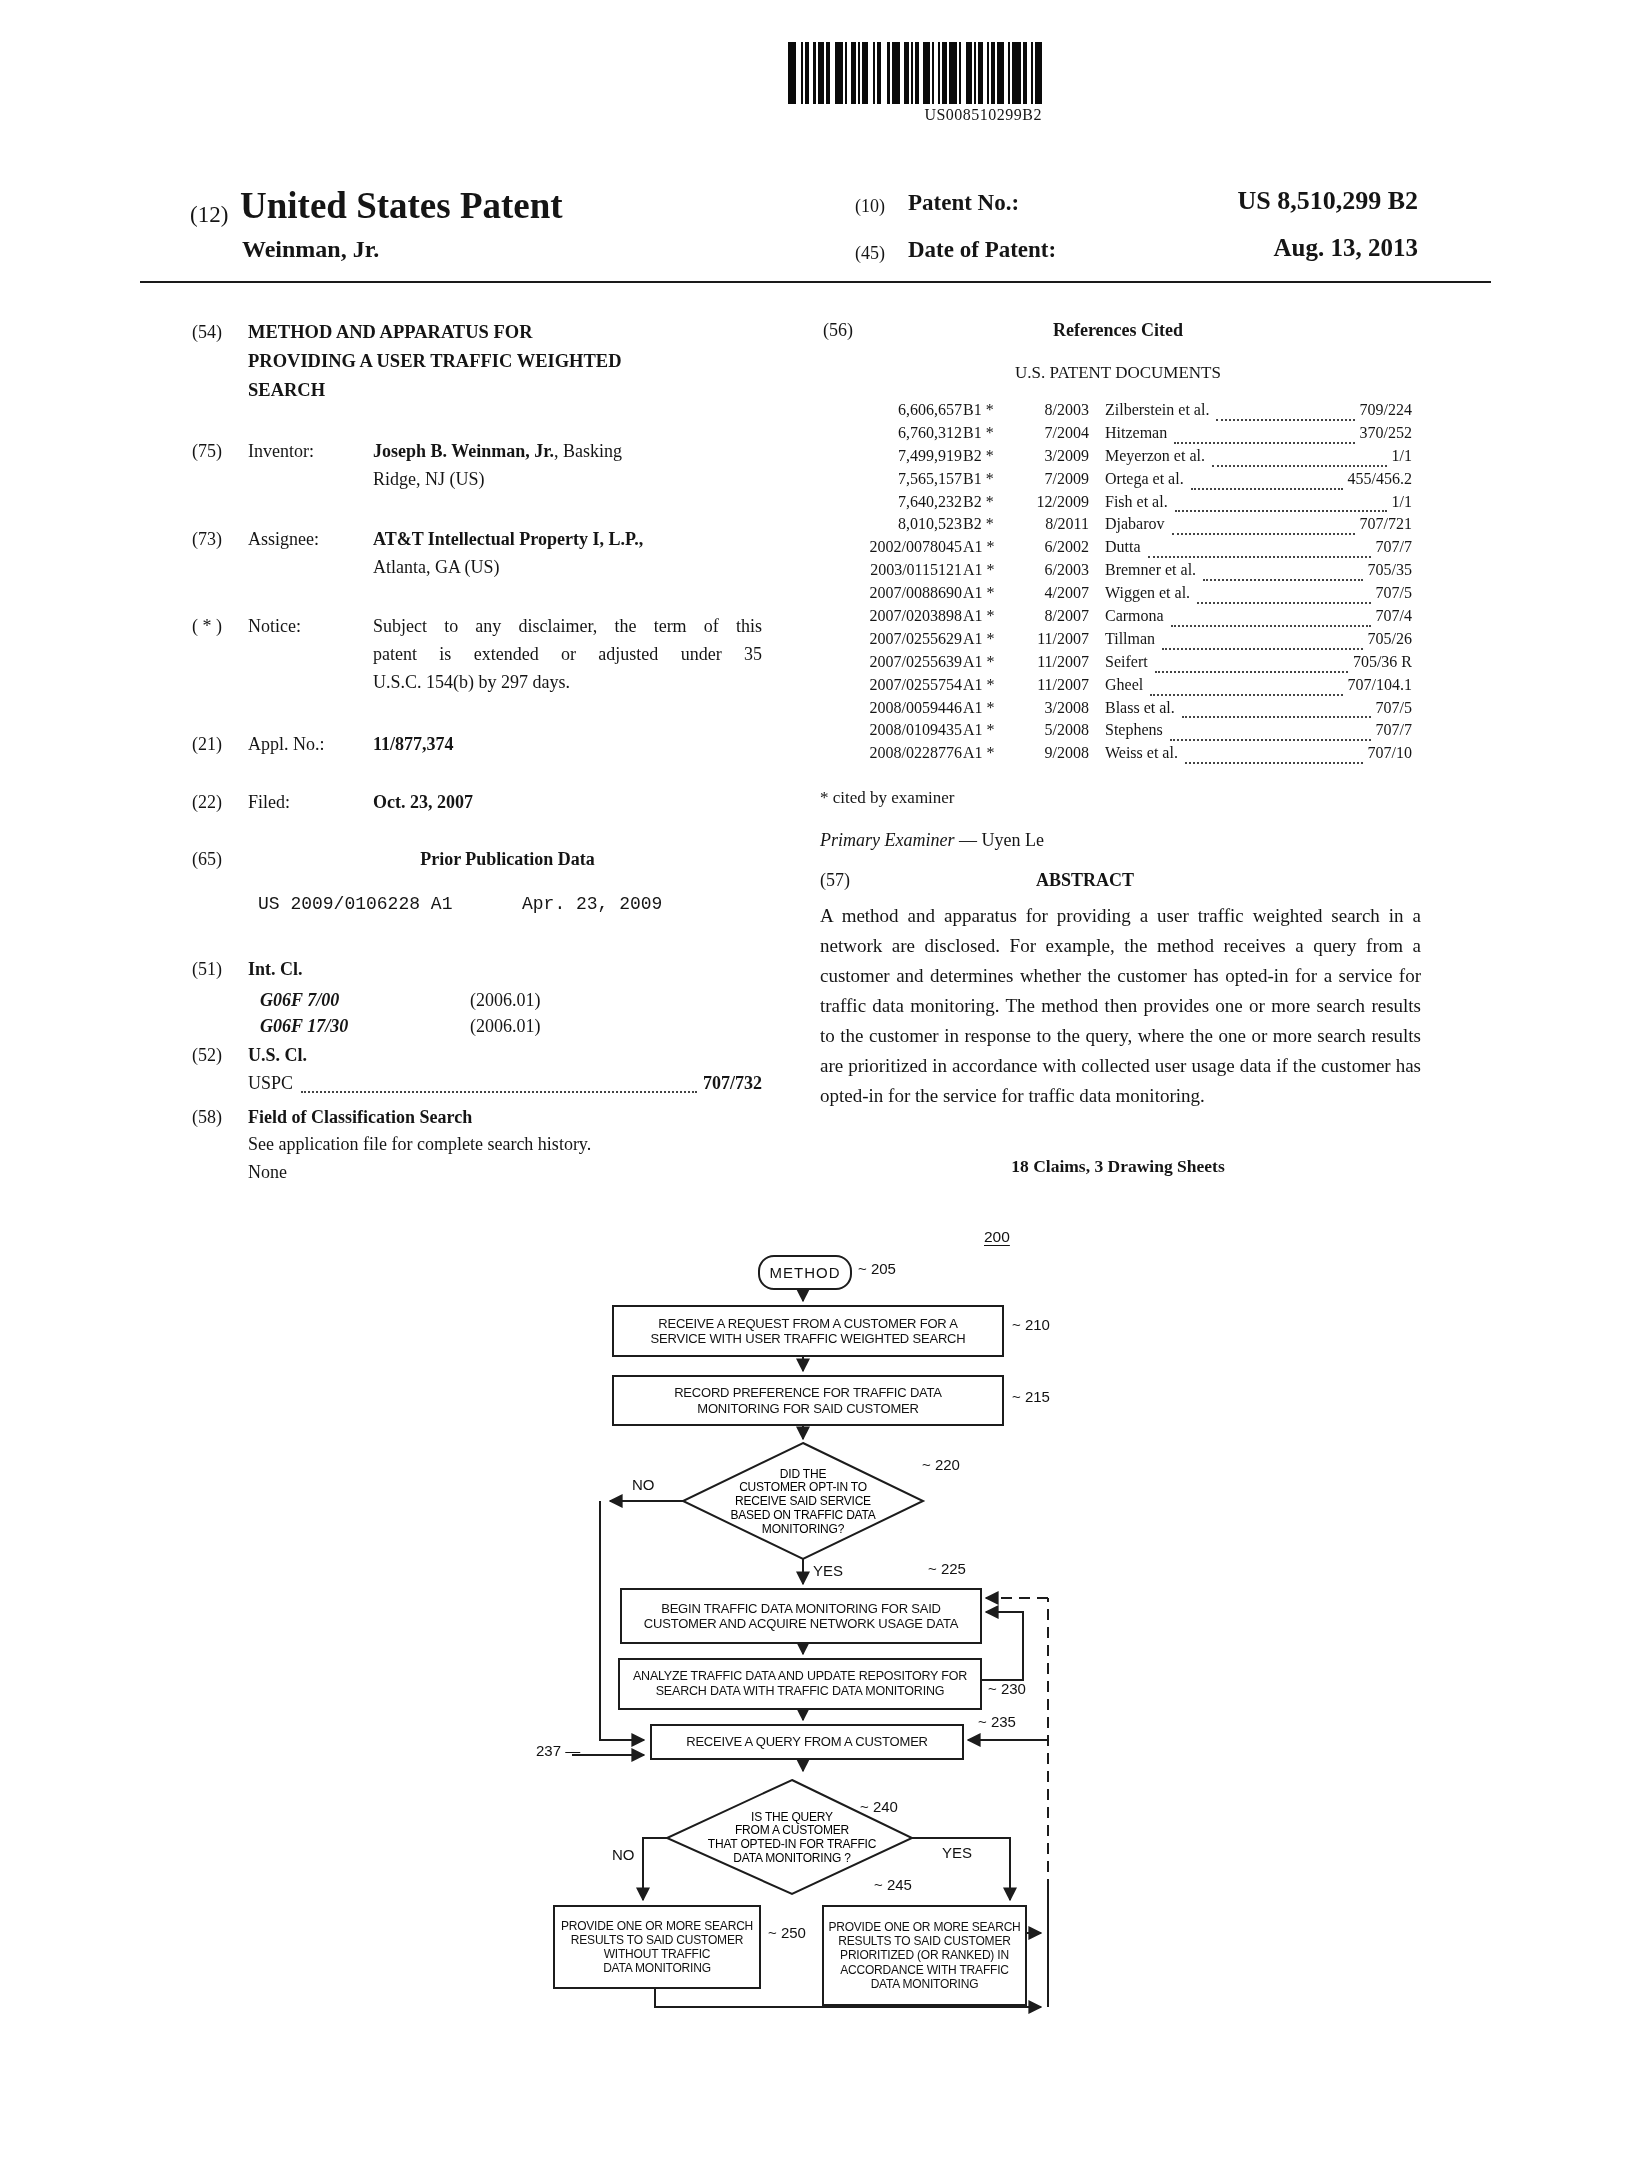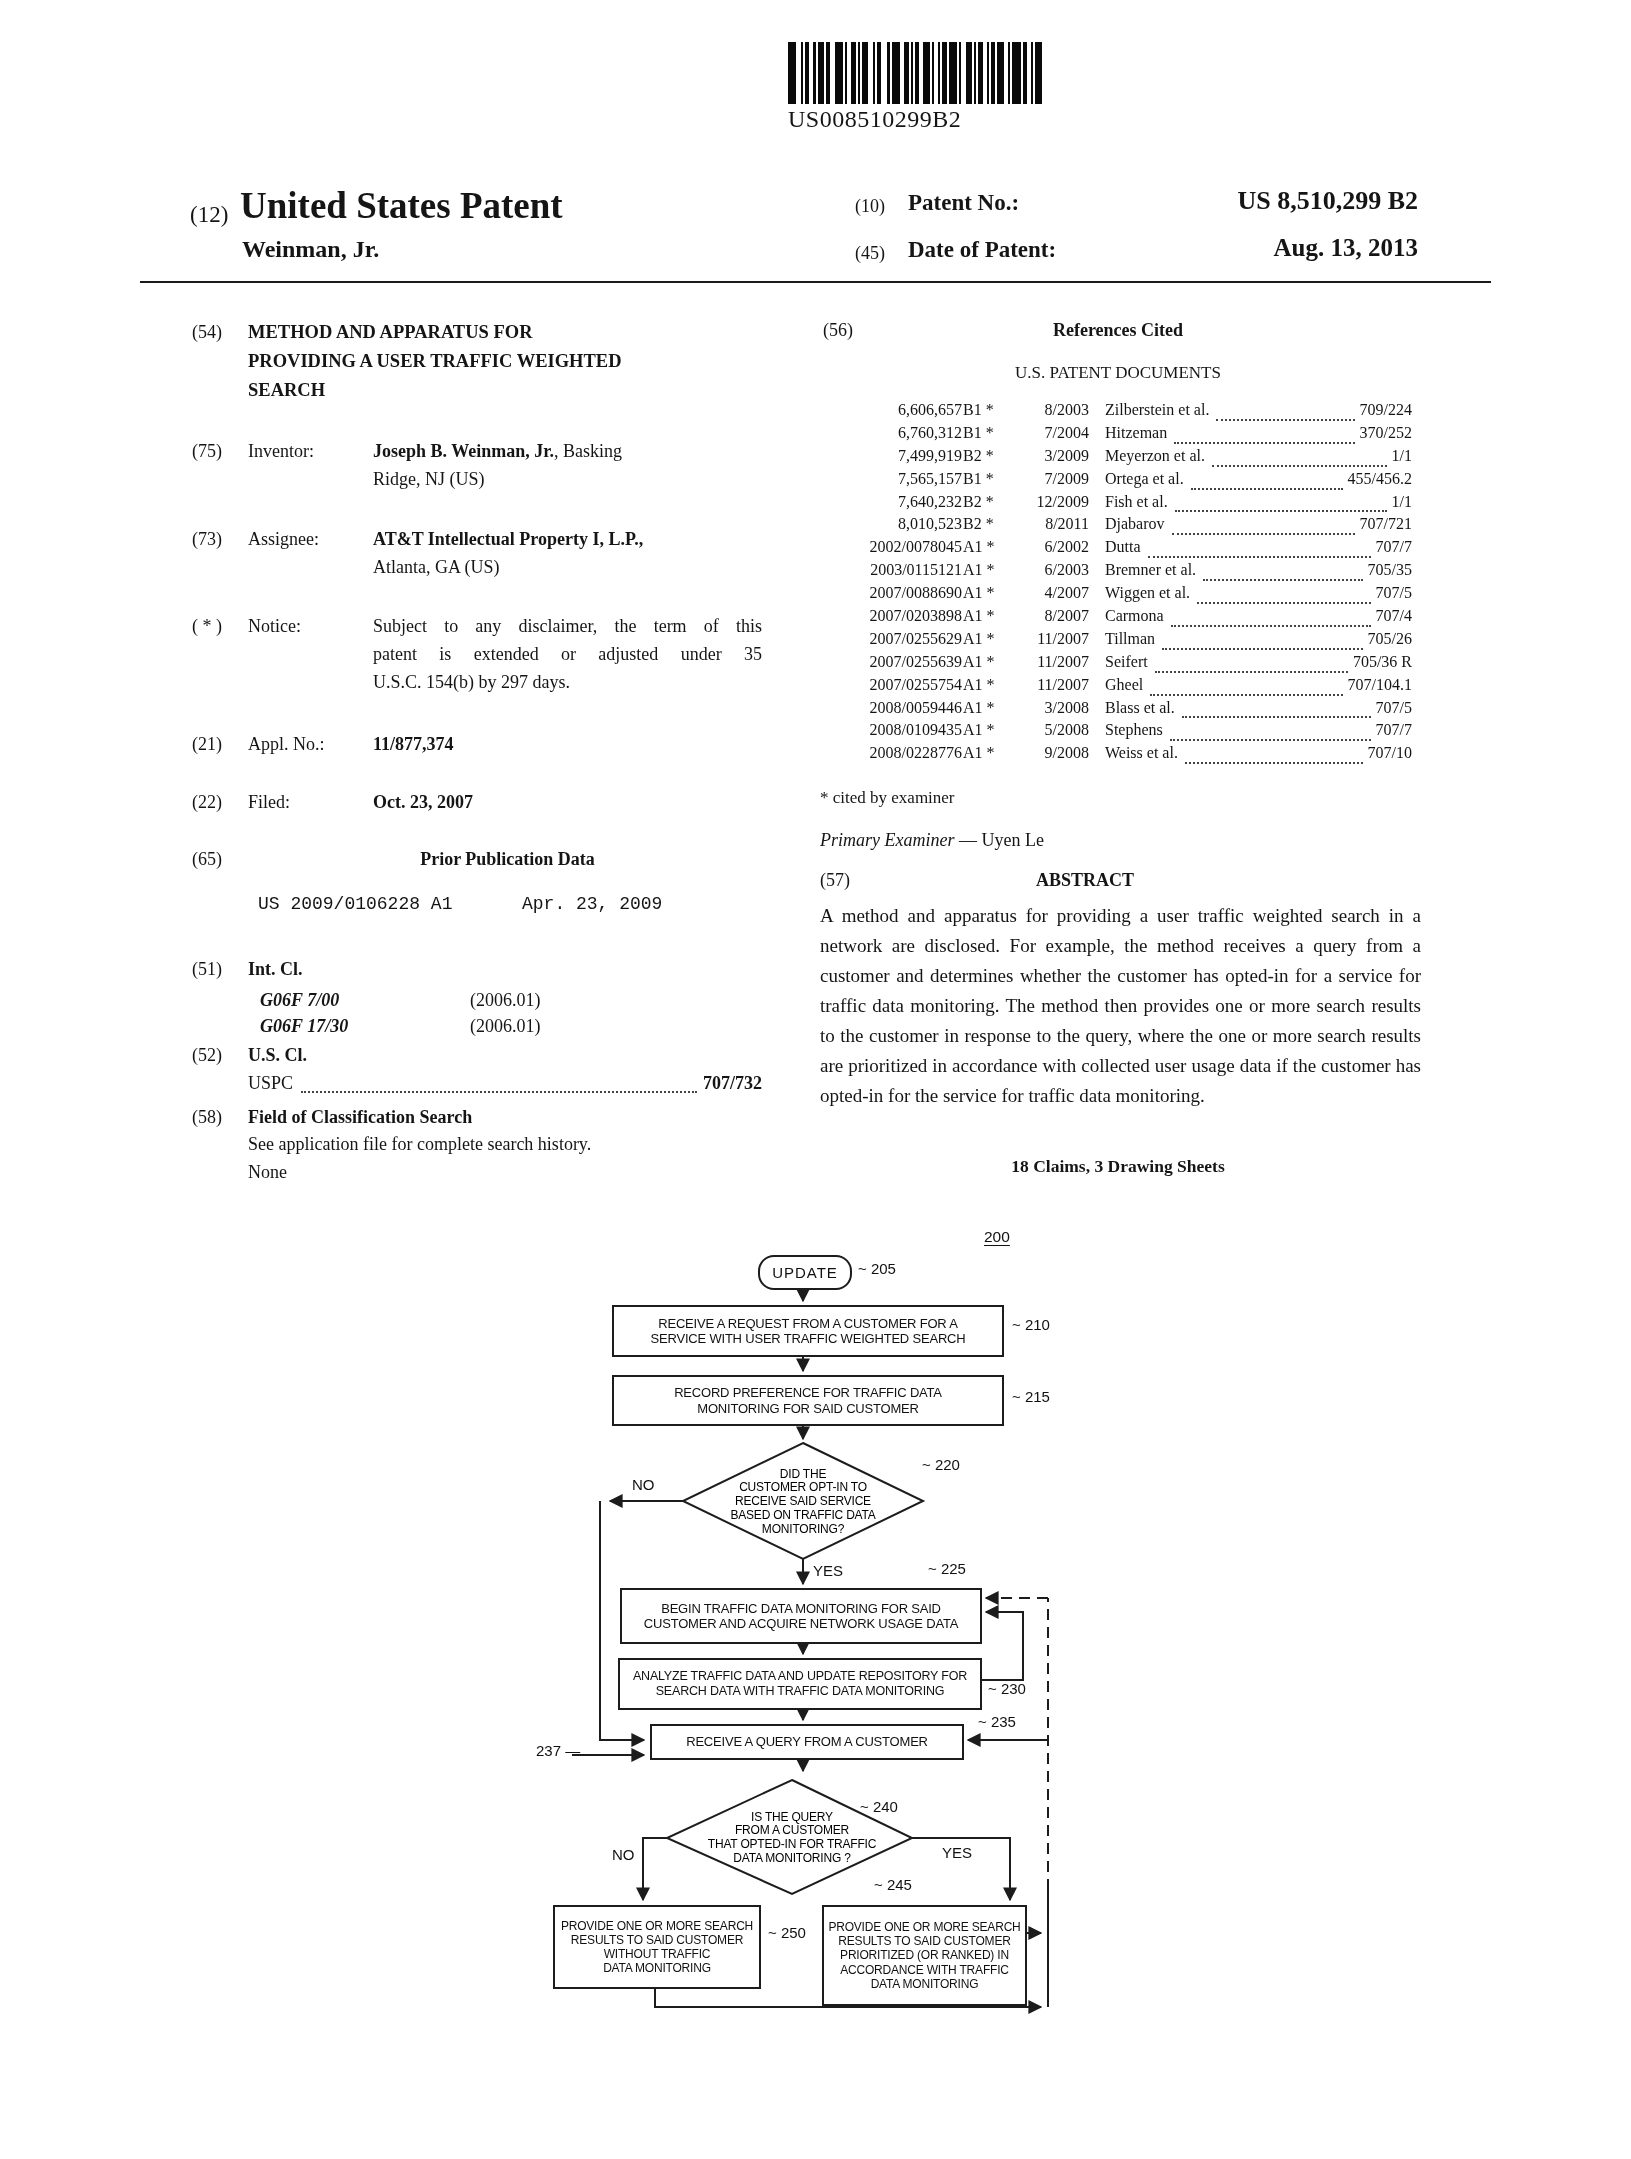--- a/index.html
+++ b/index.html
@@ -7,21 +7,21 @@
         font-family:"Liberation Serif",serif;color:#151515;overflow:hidden;}
   .abs{position:absolute;}
   .b{font-weight:bold;}
   .i{font-style:italic;}
   .preline{white-space:pre-line;}
 
   
   .bc-wrap{left:788px;top:42px;width:254px;height:62px;display:flex;align-items:stretch;}
   .bc-bar{background:#0a0a0a;}
   .bc-gap{background:transparent;}
-  .bc-caption{left:788px;top:106px;width:254px;text-align:left;font-size:24px;letter-spacing:0.5px;}
+  .bc-caption{left:788px;top:106px;width:254px;text-align:right;font-size:16px;letter-spacing:0.5px;}
 
   
   .kind12{left:190px;top:202px;font-size:23px;}
   .doc-type{left:240px;top:184px;font-size:37px;font-weight:bold;}
   .inv-sur{left:242px;top:236px;font-size:24px;font-weight:bold;}
   .code10{left:855px;top:196px;font-size:18px;}
   .pnl{left:908px;top:190px;font-size:23px;font-weight:bold;}
   .pnv{left:1018px;top:186px;width:400px;text-align:right;font-size:26px;font-weight:bold;}
   .code45{left:855px;top:243px;font-size:18px;}
   .dol{left:908px;top:237px;font-size:23px;font-weight:bold;}
@@ -435,21 +435,21 @@
       <path d="M1048 1890 V1598" stroke-dasharray="11 7"></path>
       <path d="M1048 1598 H986" stroke-dasharray="11 7" marker-end="url(#ah)"></path>
       <path d="M978 1680 H1023 V1612 H986" marker-end="url(#ah)"></path>
       <path d="M1048 1740 H968" marker-end="url(#ah)"></path>
       <path d="M572 1755 H644" marker-end="url(#ah)"></path>
     </g>
   </svg>
 
   <div class="fc-lab fc-figno" style="left:984px;top:1228px;">200</div>
 
-  <div class="fc-start" style="left:758px;top:1255px;width:90px;height:31px;">UPDATE</div>
+  <div class="fc-start" style="left:758px;top:1255px;width:90px;height:31px;">METHOD</div>
   <div class="fc-lab fc-ref" style="left:858px;top:1260px;">205</div>
 
   <div class="fc-box" style="left:612px;top:1305px;width:388px;height:48px;font-size:13px;">RECEIVE A REQUEST FROM A CUSTOMER FOR A
 SERVICE WITH USER TRAFFIC WEIGHTED SEARCH</div>
   <div class="fc-lab fc-ref" style="left:1012px;top:1316px;">210</div>
 
   <div class="fc-box" style="left:612px;top:1375px;width:388px;height:47px;font-size:13px;">RECORD PREFERENCE FOR TRAFFIC DATA
 MONITORING FOR SAID CUSTOMER</div>
   <div class="fc-lab fc-ref" style="left:1012px;top:1388px;">215</div>
 

